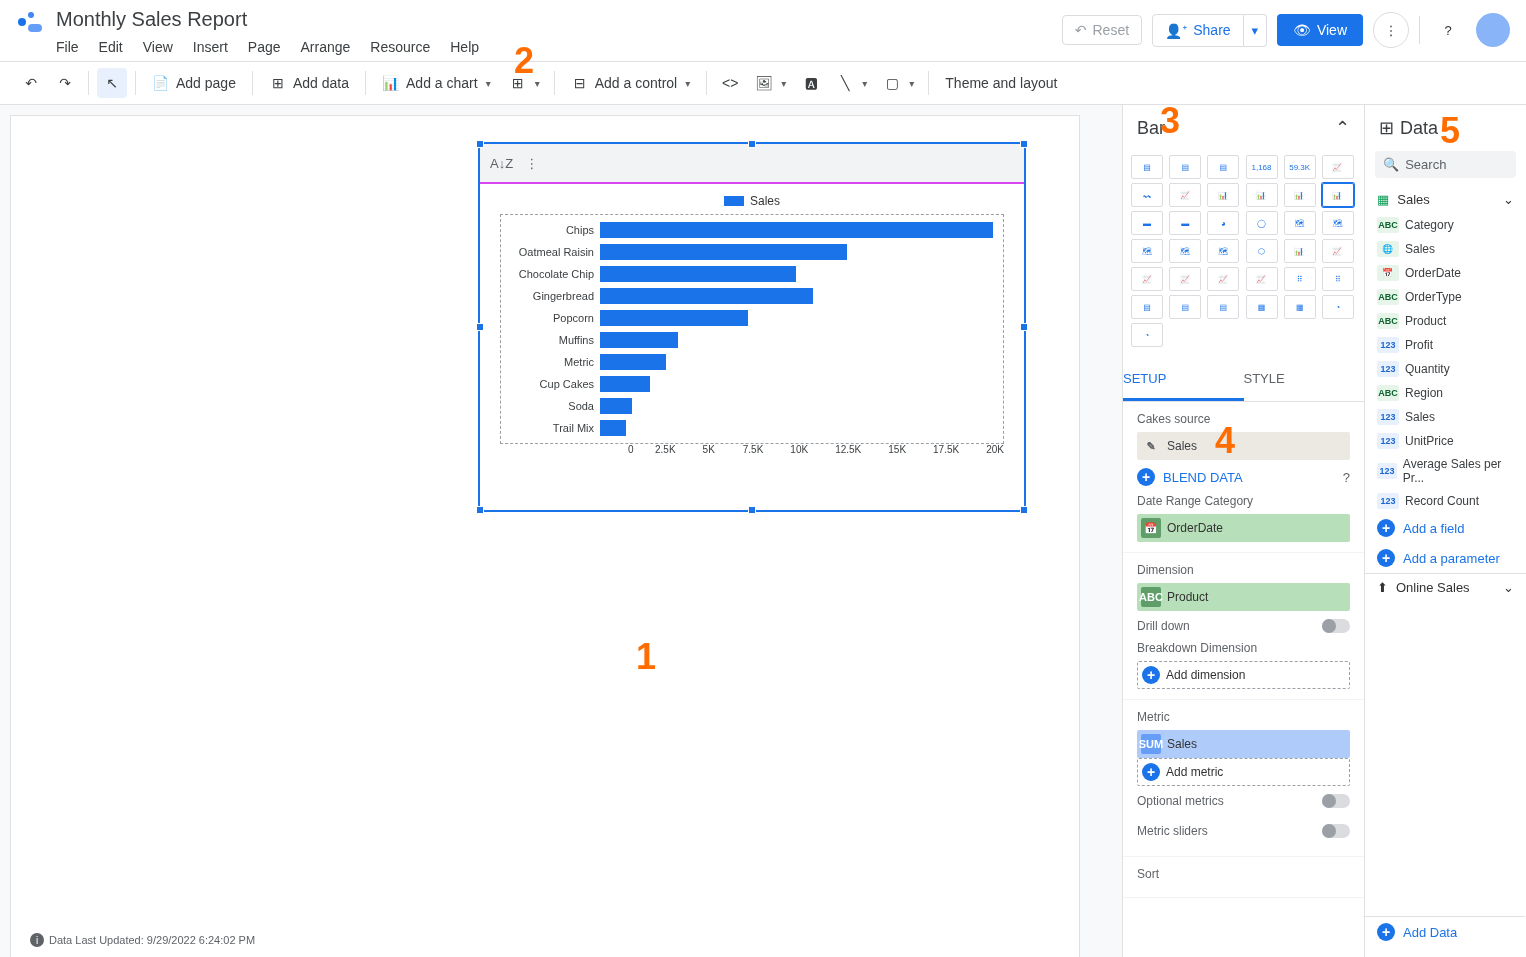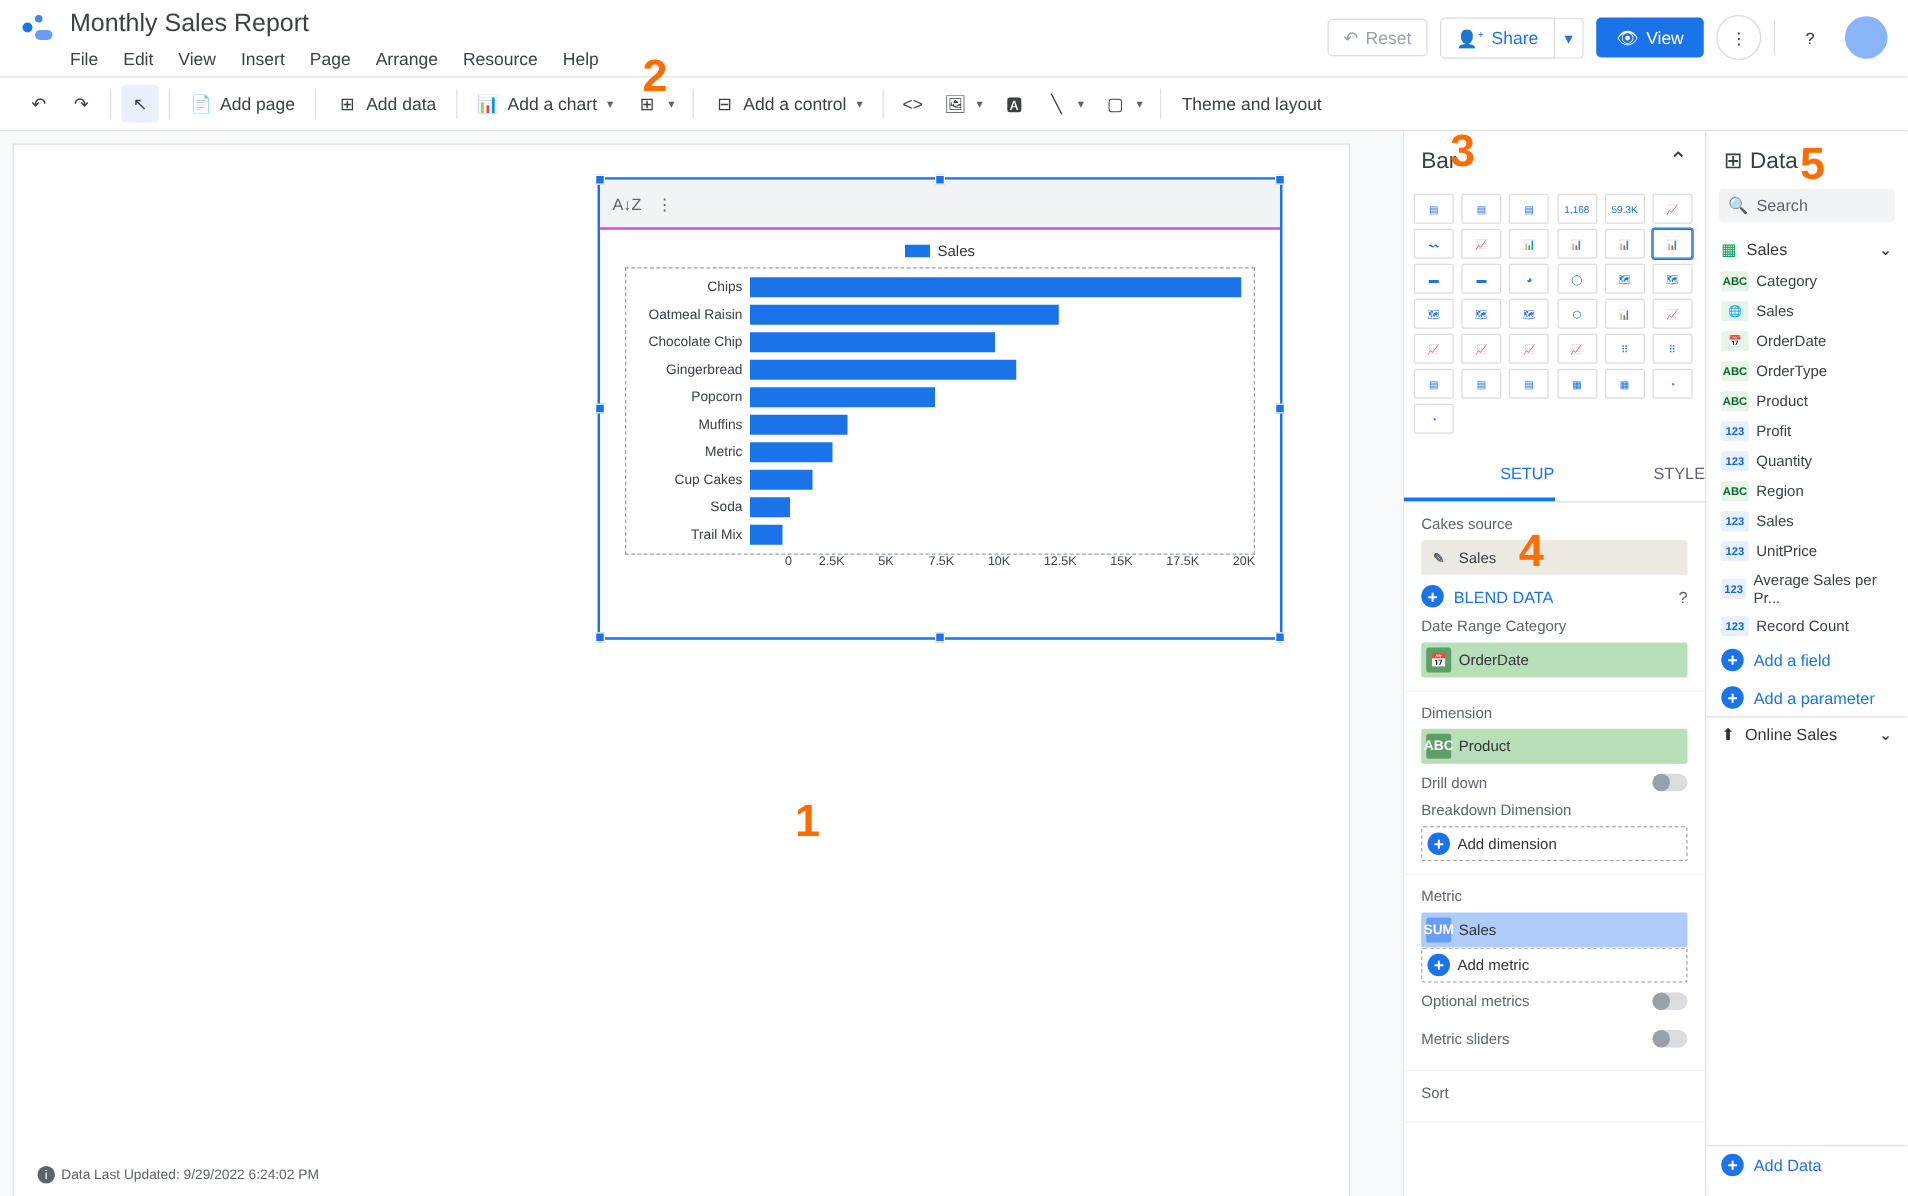--- a/index.html
+++ b/index.html
@@ -67,21 +67,21 @@
 .panel { border-left: 1px solid #e0e0e0; background: #fff; overflow-y: auto; overflow-x:hidden; }
 .panel.chart-panel { width: 242px; }
 .panel.data-panel { width: 162px; }
 .panel-header { display: flex; align-items: center; justify-content: space-between; padding: 12px 14px; font-size: 18px; color: #3c4043; }
 
 .chart-type-grid { display: grid; grid-template-columns: repeat(6, 1fr); gap: 4px; padding: 4px 8px; }
 .ct-item { width: 32px; height: 24px; border: 1px solid #dadce0; border-radius: 2px; display:flex; align-items:center; justify-content:center; font-size:8px; color:#1a73e8; cursor:pointer; overflow:hidden; }
 .ct-item.sel { border-color: #1a73e8; box-shadow: 0 0 0 1px #1a73e8; }
 
 .tabs { display: flex; border-bottom: 1px solid #e0e0e0; margin-top: 8px; }
-.tab { flex: 1; text-align: right; padding: 12px 0; font-size: 13px; color: #5f6368; cursor: pointer; font-weight:500;}
+.tab { flex: 1; text-align: left; padding: 12px 0; font-size: 13px; color: #5f6368; cursor: pointer; font-weight:500;}
 .tab.active { color: #1a73e8; border-bottom: 3px solid #1a73e8; }
 
 .section { padding: 10px 14px; border-bottom: 1px solid #f1f3f4; }
 .section-label { font-size: 12px; color: #5f6368; margin-bottom: 6px; }
 .chip { display: flex; align-items: center; height: 28px; border-radius: 2px; font-size: 12px; padding: 0 4px; gap: 6px; cursor:pointer;}
 .chip.data-src { background: #ece9e3; color: #3c4043; }
 .chip .chip-icon { width: 20px; height: 20px; display:flex; align-items:center; justify-content:center; font-size:11px; font-weight:bold; border-radius:2px;}
 .blend { color: #1a73e8; font-size: 13px; display: flex; align-items: center; gap: 8px; padding: 8px 0; justify-content:space-between;}
 .chip.green { background: #b7dfb9; }
 .chip.blue { background: #aecbfa; }

